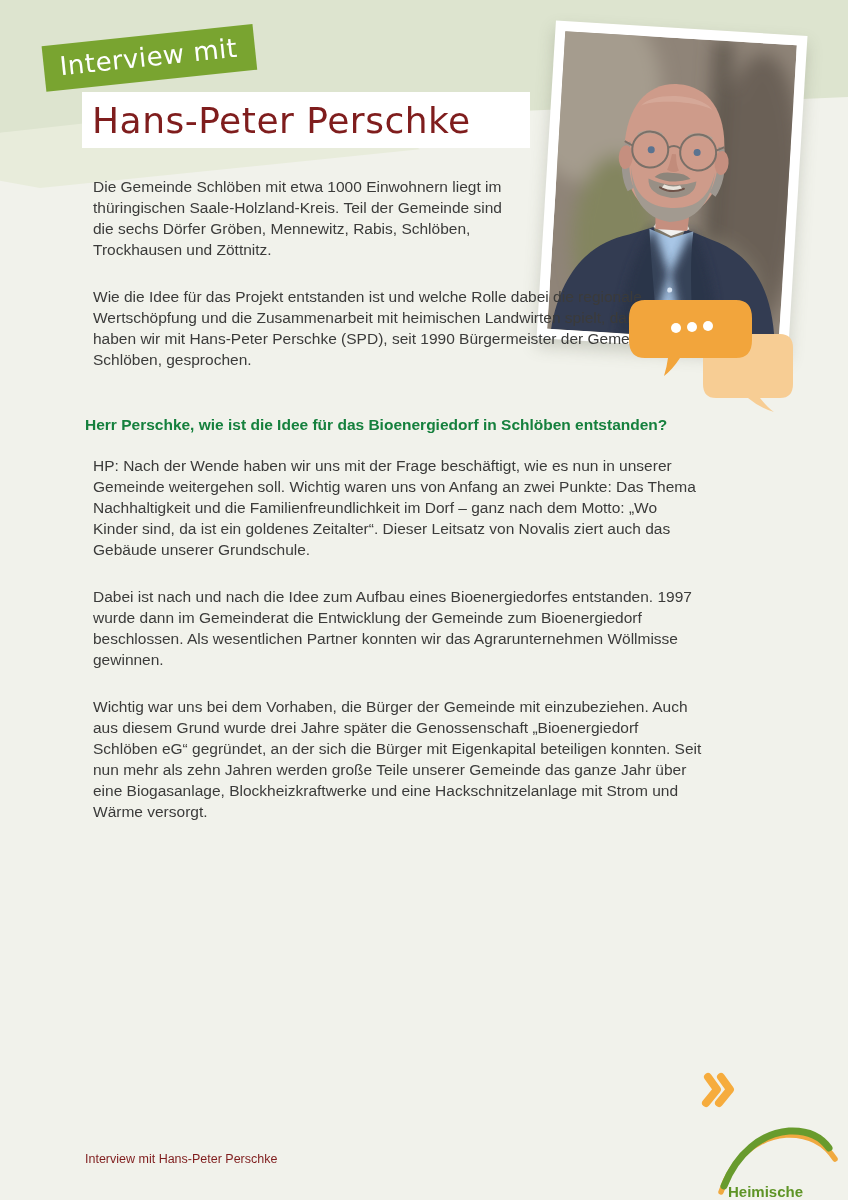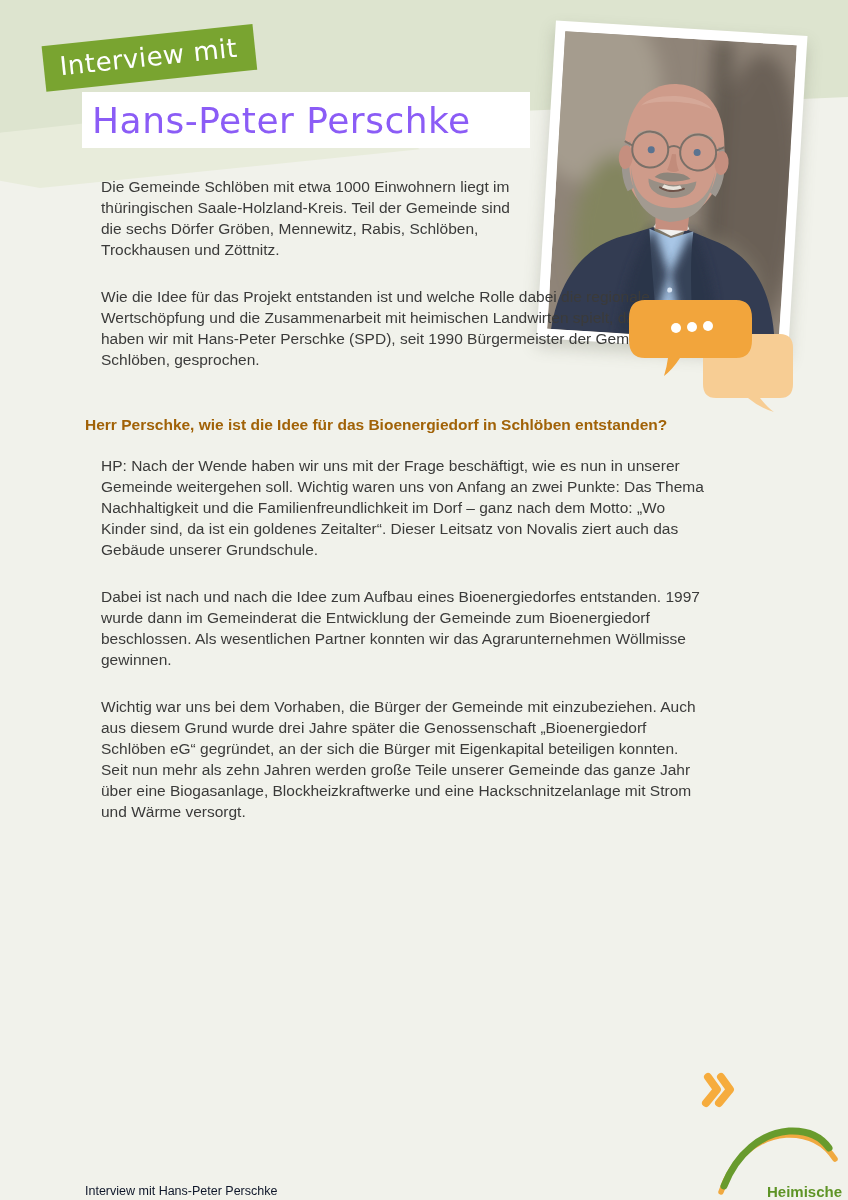--- a/index.html
+++ b/index.html
@@ -34,21 +34,21 @@
   .banner span {
     color:#FFFFFF; font-size:26px; font-family:"DejaVu Sans", sans-serif;
     letter-spacing:0.5px;
   }
   .title-box {
     position:absolute; left:82px; top:92px; z-index:2;
     width:448px; height:56px; background:#FFFFFF;
     display:flex; align-items:center; padding-left:10px;
   }
   .title-box h1 {
-    color:#8b5cf6; font-size:36px; font-weight:normal;
+    color:#7f1d1d; font-size:36px; font-weight:normal;
     font-family:"DejaVu Sans", sans-serif; letter-spacing:0.5px;
     white-space:nowrap;
   }
 
   
   .photo-frame {
     position:absolute; left:546px; top:28px; z-index:1;
     width:252px; height:318px; background:#FFFFFF; padding:10px;
     transform:rotate(3.5deg);
     box-shadow:0 8px 16px rgba(90,95,75,0.25);
@@ -56,36 +56,36 @@
   .photo-frame svg { display:block; width:232px; height:298px; }
 
   
   .bubbles { position:absolute; left:628px; top:292px; z-index:4; }
 
   
   .article {
     position:absolute; left:85px; top:176px; width:620px; z-index:2;
     color:#3B3B3A; font-size:15.5px; line-height:21px;
   }
-  .article p { margin:0 0 26px 16px; }
+  .article p { margin:0 0 26px 8px; }
   .article p.narrow { width:426px; }
   .article h2.question {
-    color:#a16207; font-size:15.5px; line-height:21px; font-weight:bold;
+    color:#15803d; font-size:15.5px; line-height:21px; font-weight:bold;
     margin:44px 0 20px 0;
   }
 
   
   .chevrons { position:absolute; left:701px; top:1072px; z-index:2; }
 
   .footer-label {
-    position:absolute; left:85px; top:1184px; z-index:2;
-    color:#0f172a; font-size:12.5px;
-  }
-
-  .brand { position:absolute; left:710px; top:1126px; width:132px; z-index:2; text-align:right; }
+    position:absolute; left:85px; top:1152px; z-index:2;
+    color:#7f1d1d; font-size:12.5px;
+  }
+
+  .brand { position:absolute; left:710px; top:1126px; width:132px; z-index:2; text-align:left; }
   .brand .arc { display:block; margin:0 auto; }
   .brand .l1 {
     display:block; color:#5E9426; font-weight:bold; font-size:15px;
     line-height:15px; margin-top:-12px; padding-left:18px;
   }
 </style>
 </head>
 <body>
 
 <div class="page">

